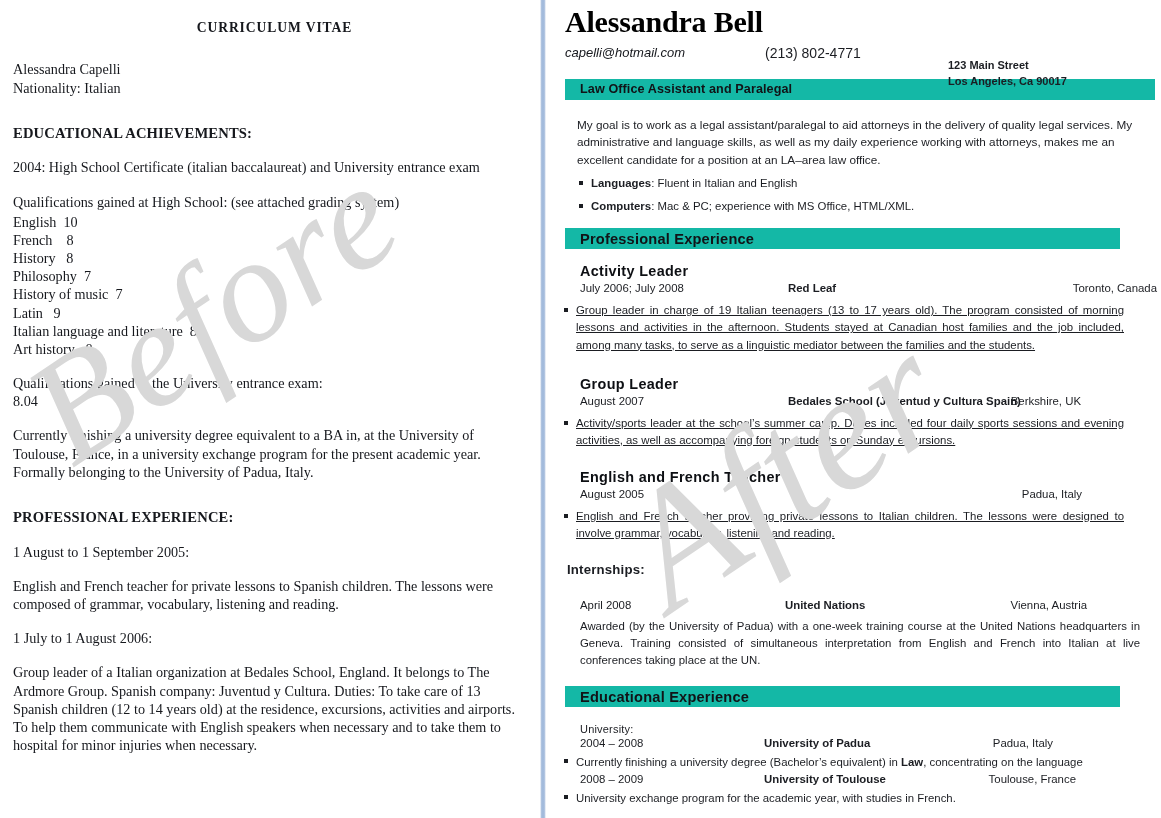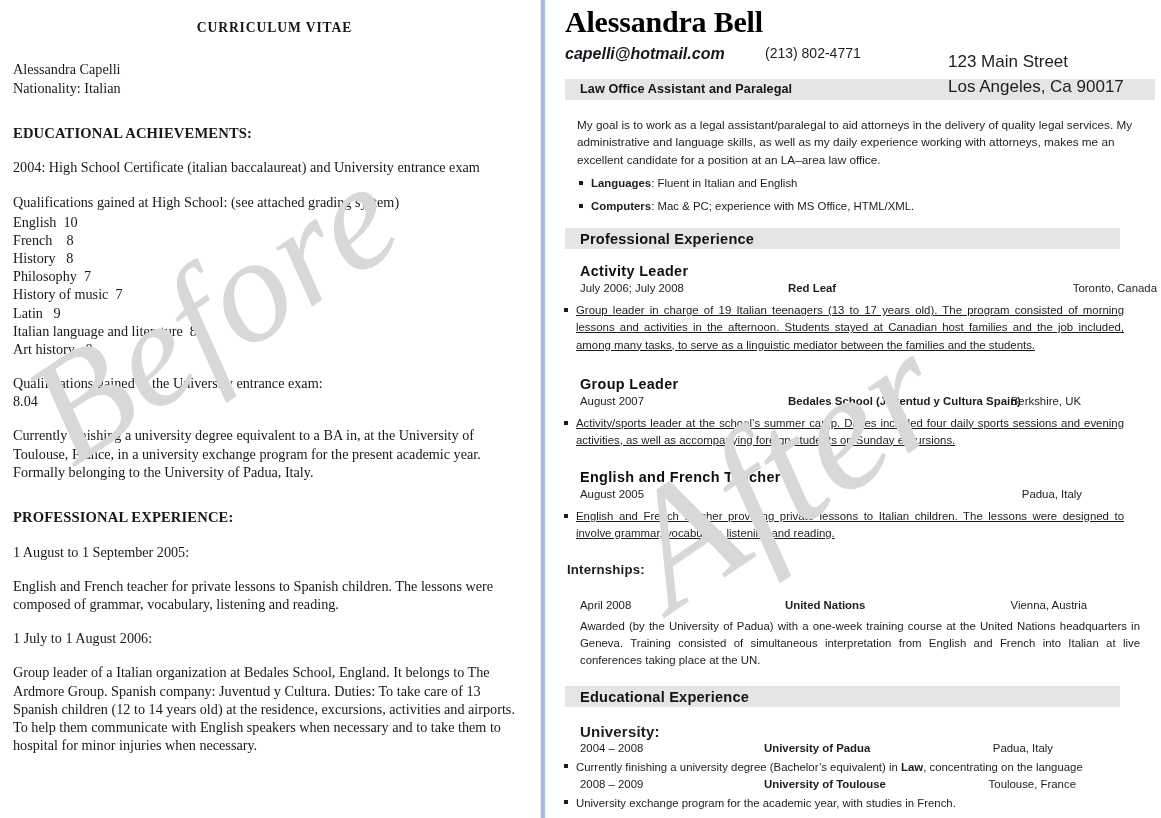--- a/index.html
+++ b/index.html
@@ -90,37 +90,38 @@
   }
   .r-contact {
     position: relative;
     margin: 7px 0 0 19px;
     height: 34px;
     font-size: 11.3px;
   }
   .r-email {
     position: absolute; left: 0; top: 0;
     font-style: italic;
-    font-weight: bold;
-    font-size: 16px;
+    font-weight: normal;
+    font-size: 13px;
     color: #15171c;
     text-align: right;
   }
   .r-phone {
     position: absolute; left: 200px; top: 0;
     font-size: 14px;
   }
   .r-addr {
-    position: absolute; left: 383px; top: 4px;
-    font-size: 17px;
+    position: absolute; left: 383px; top: 12px;
+    font-size: 11px;
     line-height: 1.52;
+    font-weight: bold;
   }
 
   .bar {
-    background: #e5e5e5;
+    background: #14b8a6;
     margin-left: 19px;
     height: 21px;
     display: flex;
     align-items: center;
     padding-left: 15px;
   }
   .bar.wide  { width: 590px; }
   .bar.narrow{ width: 555px; }
   .bar span {
     font-weight: bold;
@@ -193,22 +194,22 @@
   .intern-p {
     margin-top: 2px;
     font-size: 11.4px;
     line-height: 1.5;
     width: 560px;
     text-align: justify;
   }
 
   .edu-blk { margin: 11px 0 0 34px; }
   .edu-title {
-    font-weight: bold;
-    font-size: 15px;
+    font-weight: normal;
+    font-size: 11px;
     letter-spacing: .2px;
     margin-bottom: 2px;
     margin-top: 16px;
   }
   .edu-meta { position: relative; height: 17px; font-size: 11.4px; }
   .edu-meta .jm-org { left: 184px; }
   .edu-meta .jm-loc { right: 108px; }
   .edu-li {
     position: relative;
     padding-left: 14px;

